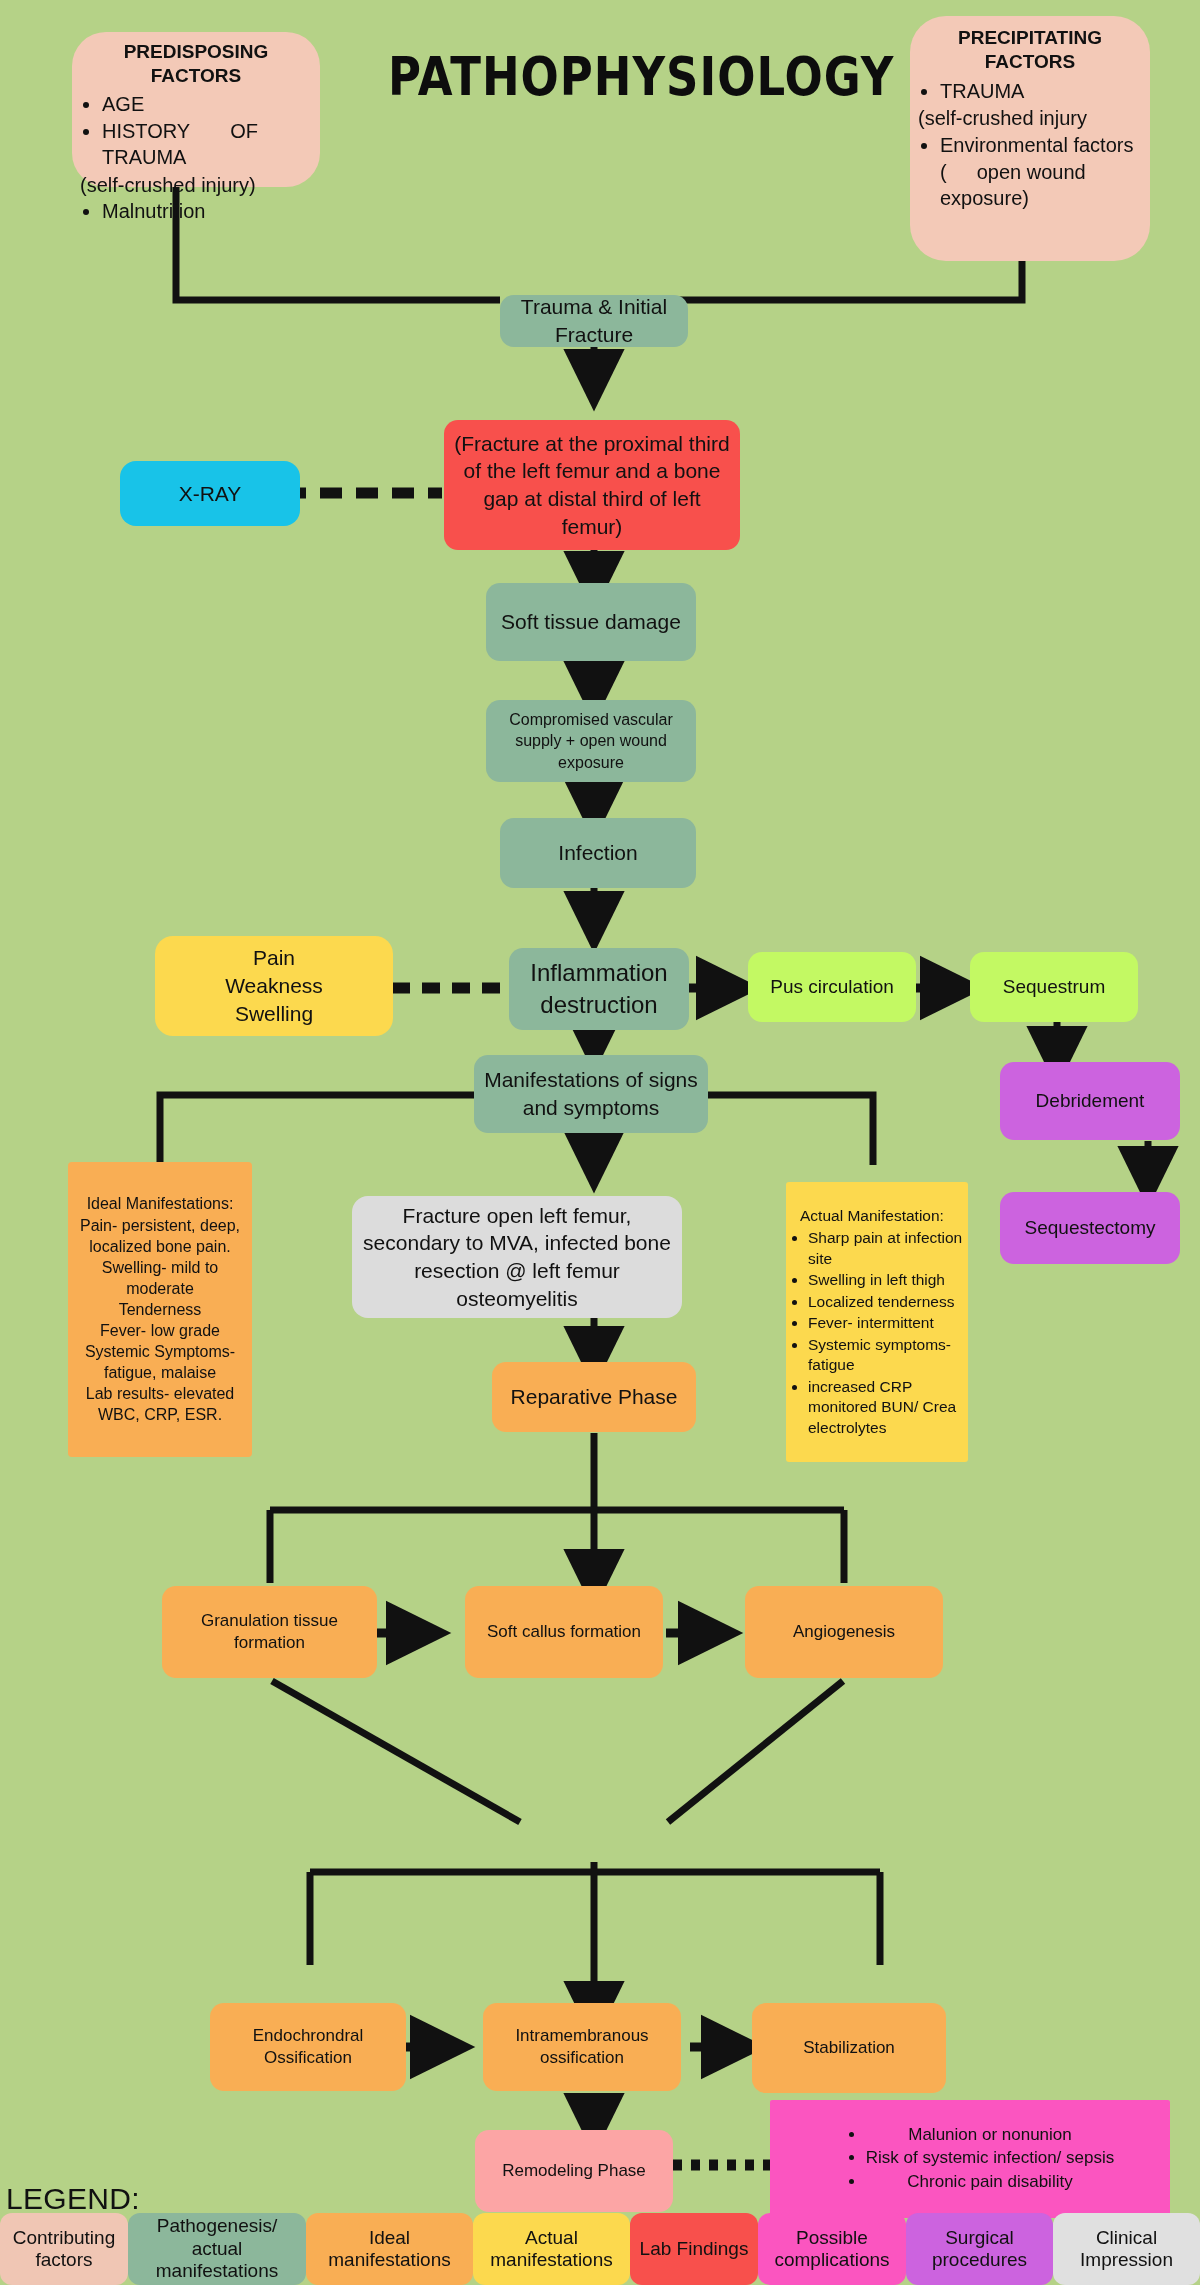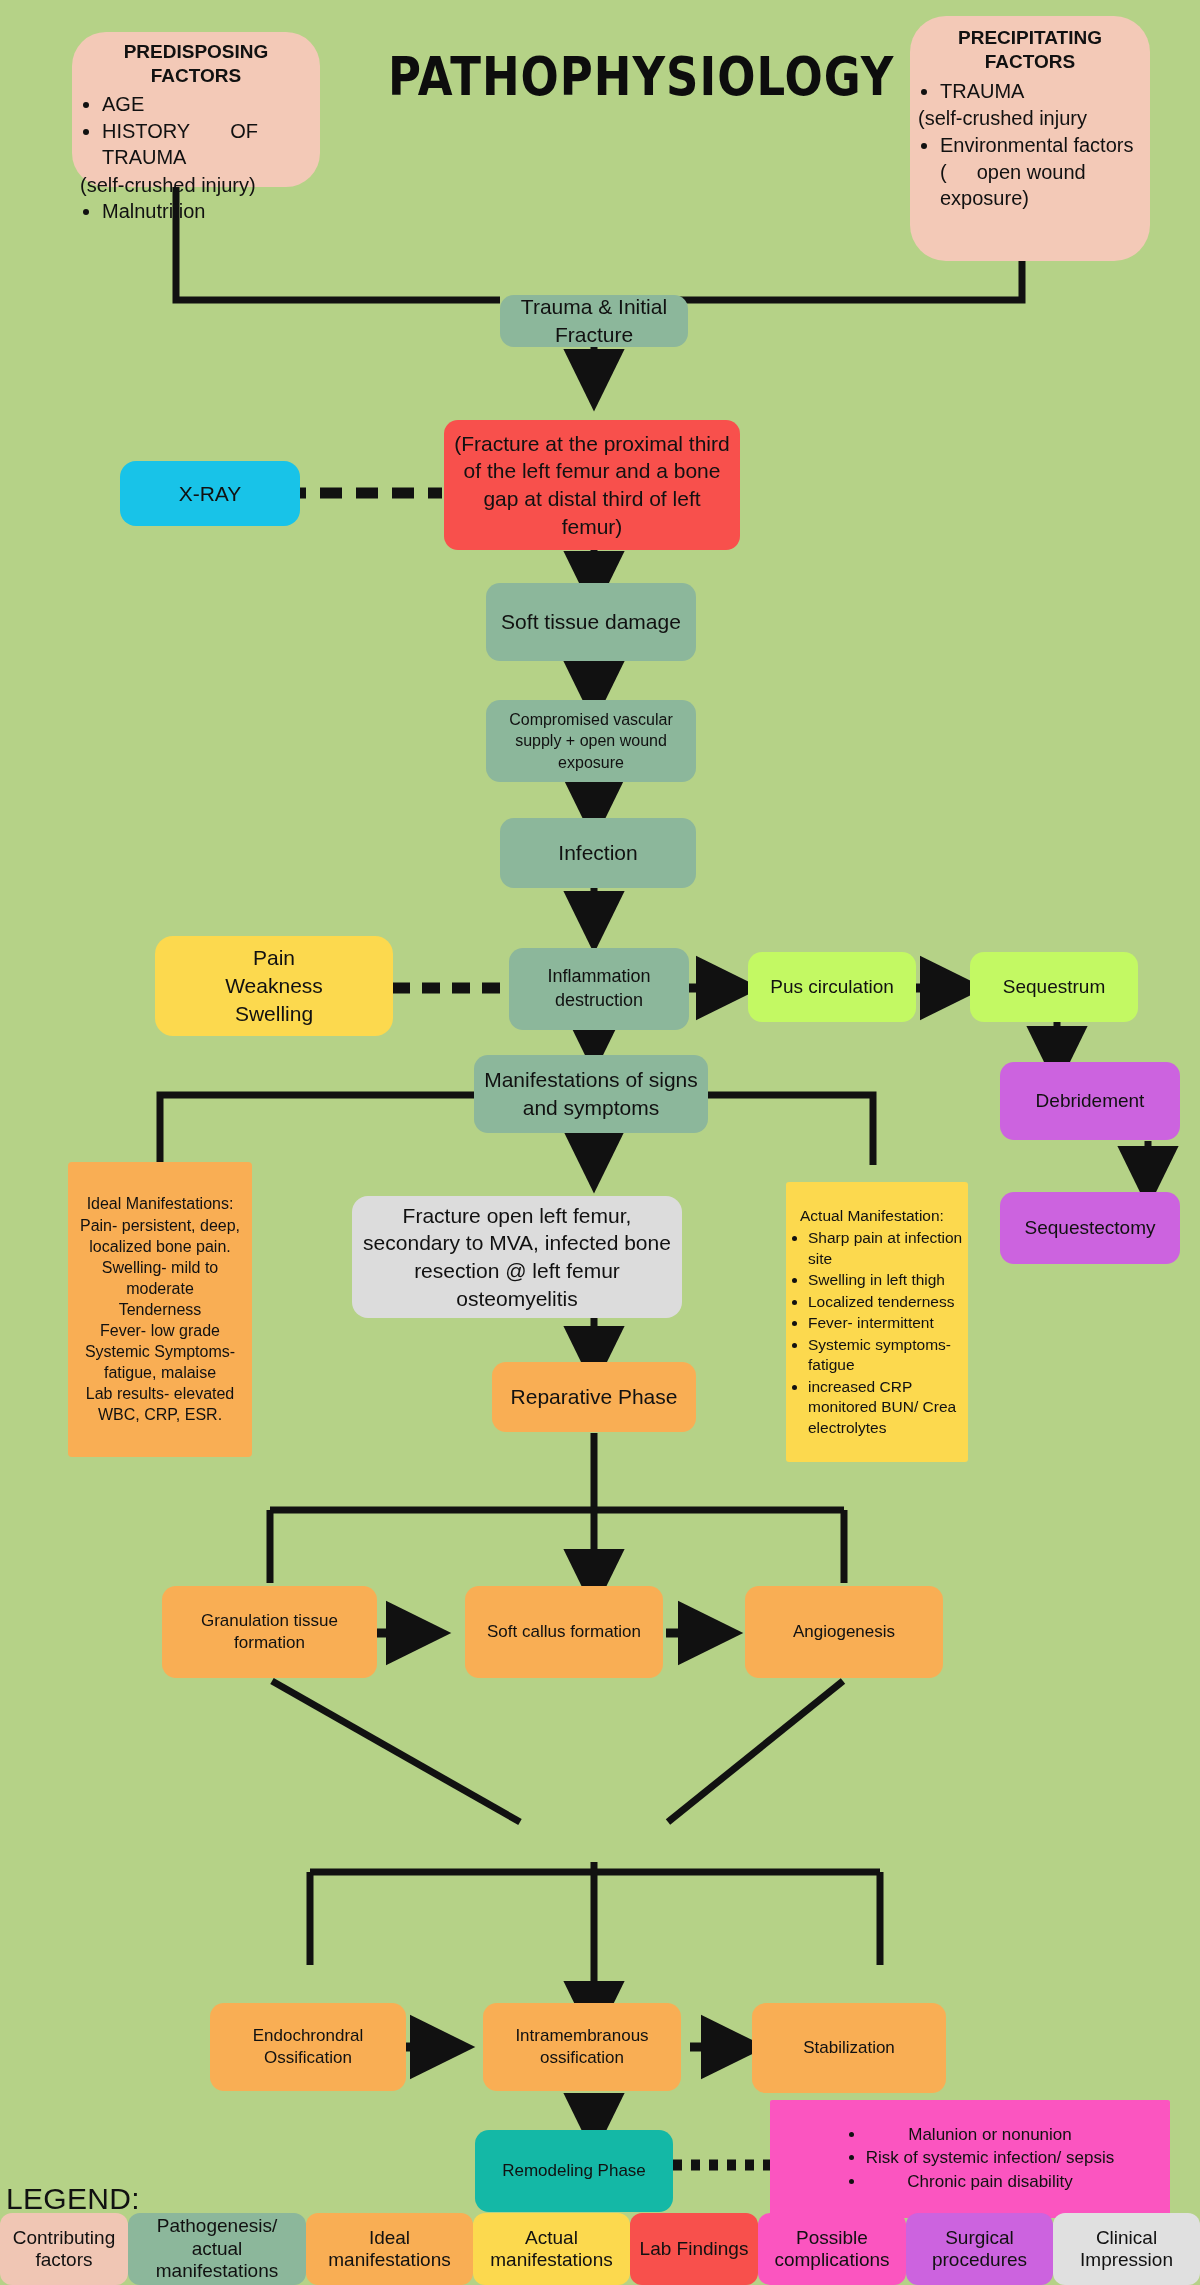--- a/index.html
+++ b/index.html
@@ -157,21 +157,21 @@
     <span>Infection</span>
   </div>
 
   <div class="node" style="left:155px; top:936px; width:238px; height:100px; background:#fcd94e; font-size:21px;
               flex-direction:column; border-radius:18px;">
     <span>Pain</span>
     <span>Weakness</span>
     <span>Swelling</span>
   </div>
 
-  <div class="node" style="left:509px; top:948px; width:180px; height:82px; background:#8cb79b; font-size:18px;">
+  <div class="node" style="left:509px; top:948px; width:180px; height:82px; background:#8cb79b; font-size:24px;">
     <span>Inflammation destruction</span>
   </div>
 
   <div class="node" style="left:748px; top:952px; width:168px; height:70px; background:#c3f963; font-size:19px;">
     <span>Pus circulation</span>
   </div>
 
   <div class="node" style="left:970px; top:952px; width:168px; height:70px; background:#c3f963; font-size:19px;">
     <span>Sequestrum</span>
   </div>
@@ -242,21 +242,21 @@
   </div>
 
   <div class="node" style="left:483px; top:2003px; width:198px; height:88px; background:#f9ae54; font-size:17px;">
     <span>Intramembranous ossification</span>
   </div>
 
   <div class="node" style="left:752px; top:2003px; width:194px; height:90px; background:#f9ae54; font-size:17px;">
     <span>Stabilization</span>
   </div>
 
-  <div class="node" style="left:475px; top:2130px; width:198px; height:82px; background:#14b8a6; font-size:17px;justify-content:center;">
+  <div class="node" style="left:475px; top:2130px; width:198px; height:82px; background:#fca5a5; font-size:17px;justify-content:center;">
     <span>Remodeling Phase</span>
   </div>
 
   <div class="node bl" style="left:770px; top:2100px; width:400px; height:118px; background:#fb55c0; font-size:17px;
               flex-direction:column; align-items:center; justify-content:center; border-radius:2px;">
     <ul class="b" style="padding-left:40px;">
       <li style="text-align:center; list-style-position:outside;">Malunion or nonunion</li>
       <li style="text-align:center;">Risk of systemic infection/ sepsis</li>
       <li style="text-align:center;">Chronic pain disability</li>
     </ul>

